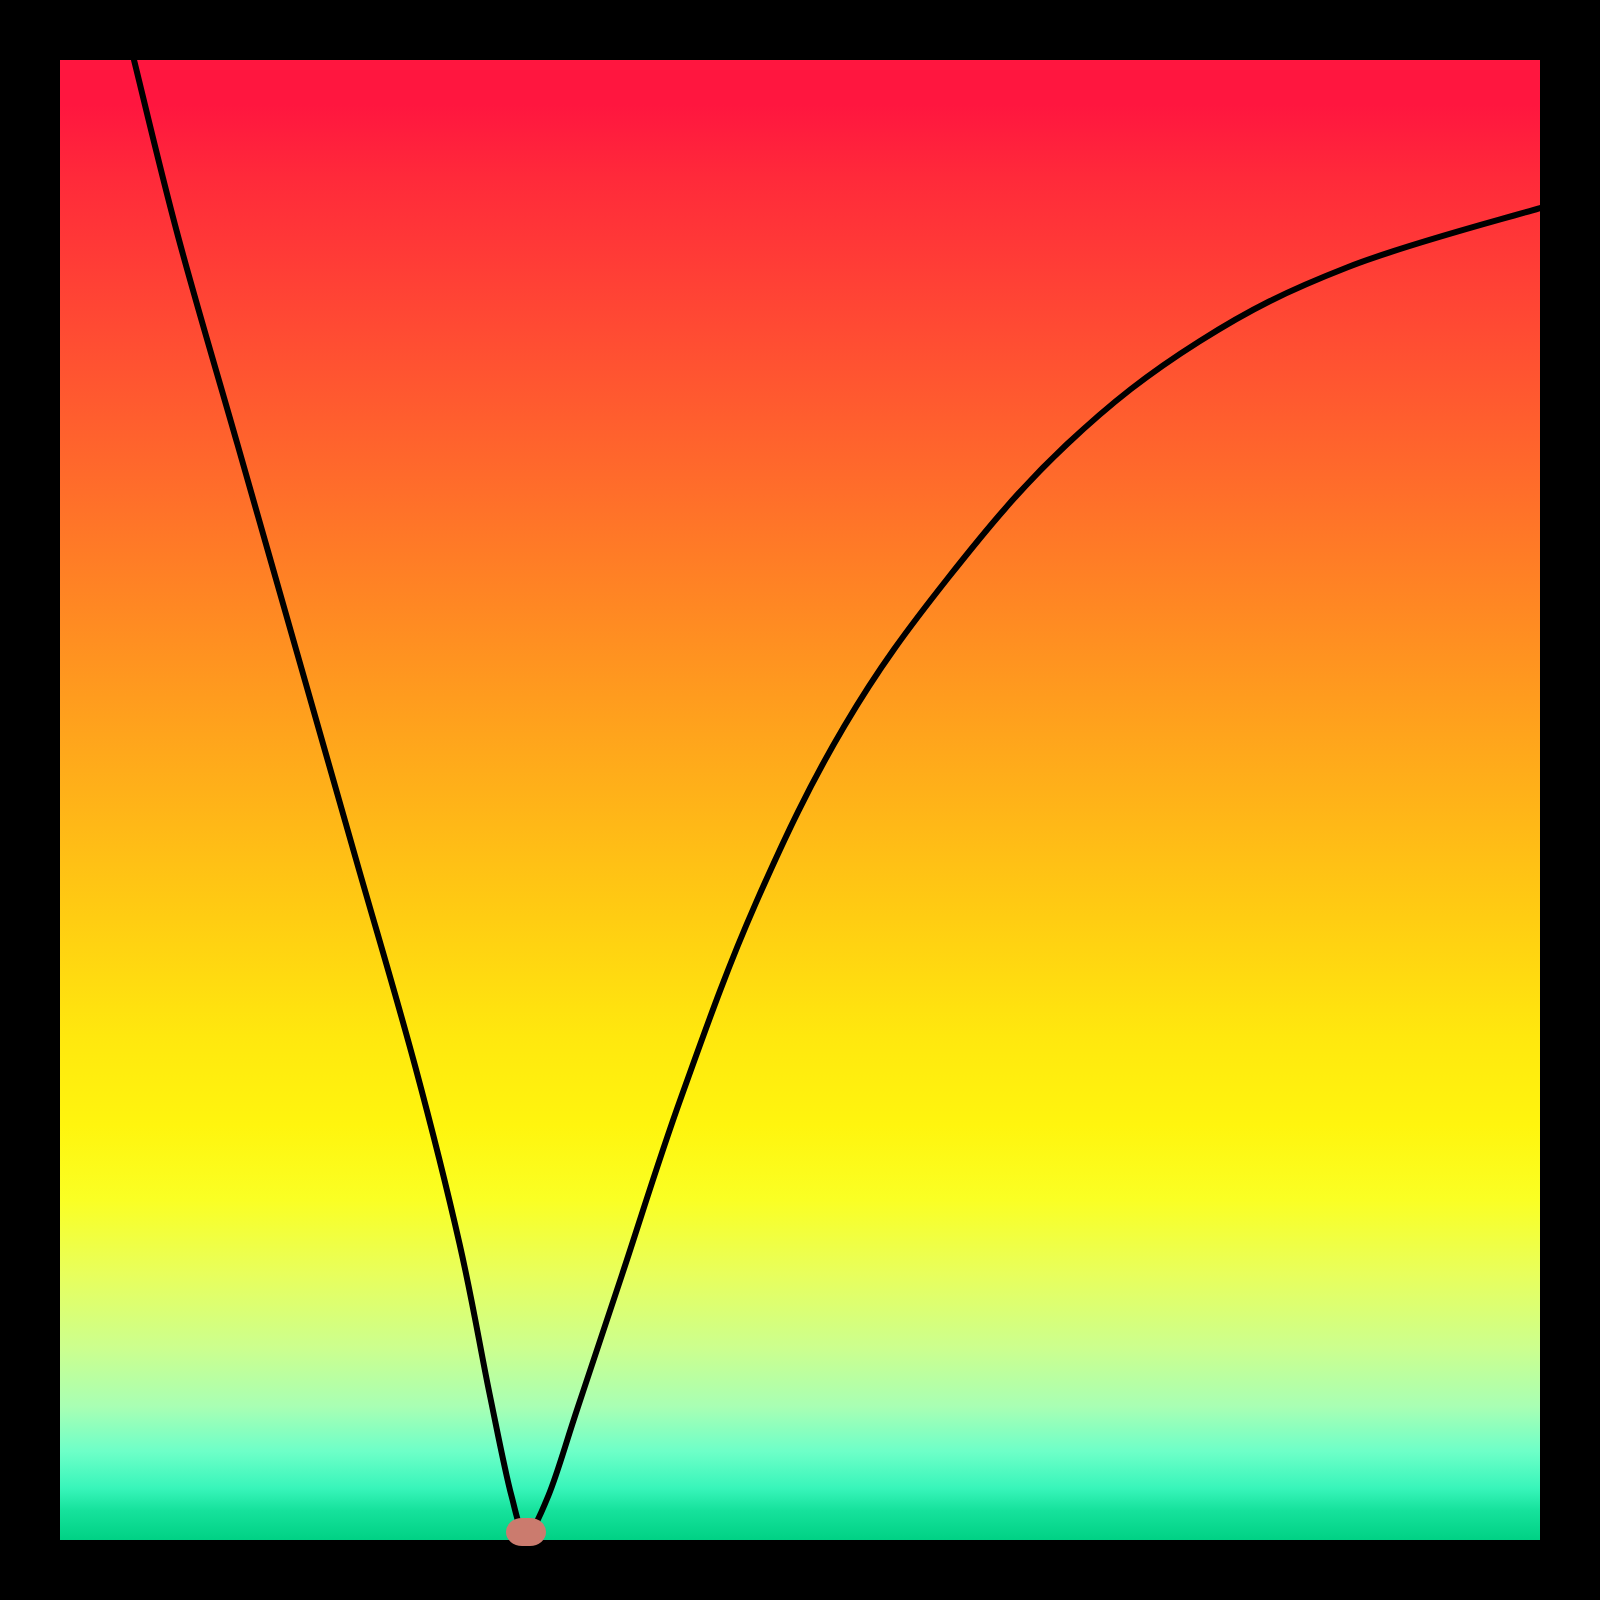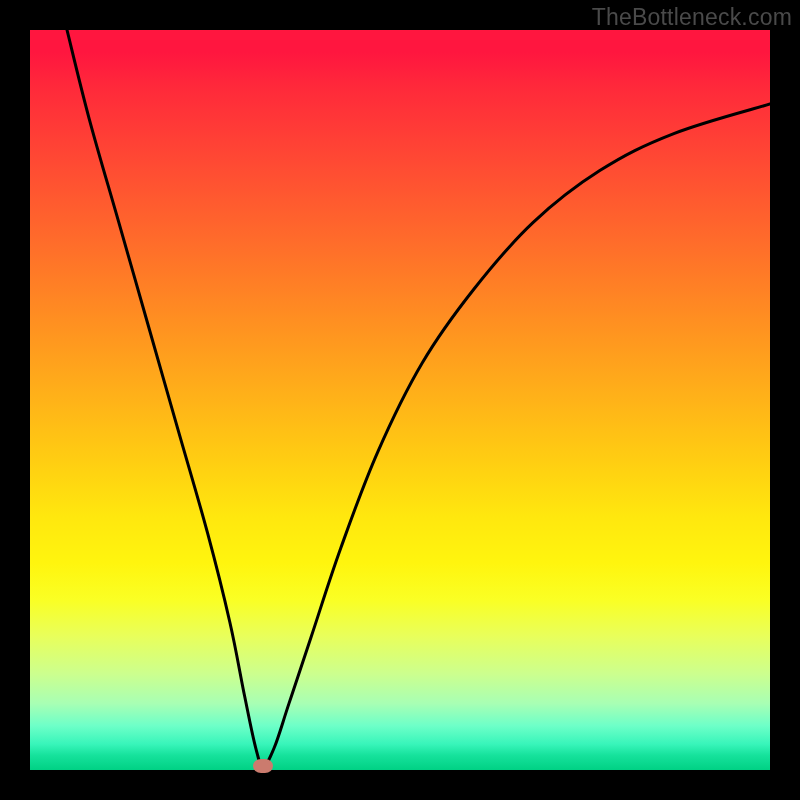--- a/index.html
+++ b/index.html
@@ -71,21 +71,20 @@
     background: #cb7b6e;
     border-radius: 8px / 7px;
     transform: translate(-50%, -50%);
     z-index: 4;
   }
 </style>
 </head>
 <body>
 
 <div class="frame">
-  <div class="watermark">TheBottleneck.com</div>
 
   <div class="plot-area">
     <svg class="curve" viewBox="0 0 740 740" preserveAspectRatio="none">
       <path id="curve-path" fill="none" stroke="#000" stroke-width="3" stroke-linecap="round" stroke-linejoin="round" d="M 37.00 0.00 C 41.00 15.98, 49.88 54.17, 59.20 88.80 C 68.52 123.43, 78.14 155.10, 88.80 192.40 C 99.46 229.70, 107.74 258.70, 118.40 296.00 C 129.06 333.30, 137.34 362.30, 148.00 399.60 C 158.66 436.90, 168.28 468.57, 177.60 503.20 C 186.92 537.83, 193.14 562.70, 199.80 592.00 C 206.46 621.30, 209.94 643.36, 214.60 666.00 C 219.26 688.64, 222.37 705.15, 225.70 717.80 C 229.03 730.45, 229.77 736.30, 233.10 736.30 C 236.43 736.30, 239.54 729.12, 244.20 717.80 C 248.86 706.48, 252.34 693.38, 259.00 673.40 C 265.66 653.42, 271.88 634.77, 281.20 606.80 C 290.52 578.83, 298.81 551.30, 310.80 518.00 C 322.79 484.70, 333.15 455.10, 347.80 421.80 C 362.45 388.50, 374.88 362.30, 392.20 333.00 C 409.52 303.70, 424.02 284.31, 444.00 259.00 C 463.98 233.69, 480.56 213.71, 503.20 192.40 C 525.84 171.09, 544.49 156.58, 569.80 140.60 C 595.11 124.62, 613.16 115.59, 643.80 103.60 C 674.44 91.61, 722.68 79.33, 740.00 74.00"></path>
     </svg>
     <div class="marker" id="marker" style="left: 233.1px; top: 736.3px; background: rgb(203, 123, 110);"></div>
   </div>
 </div>
 
 </body></html>

